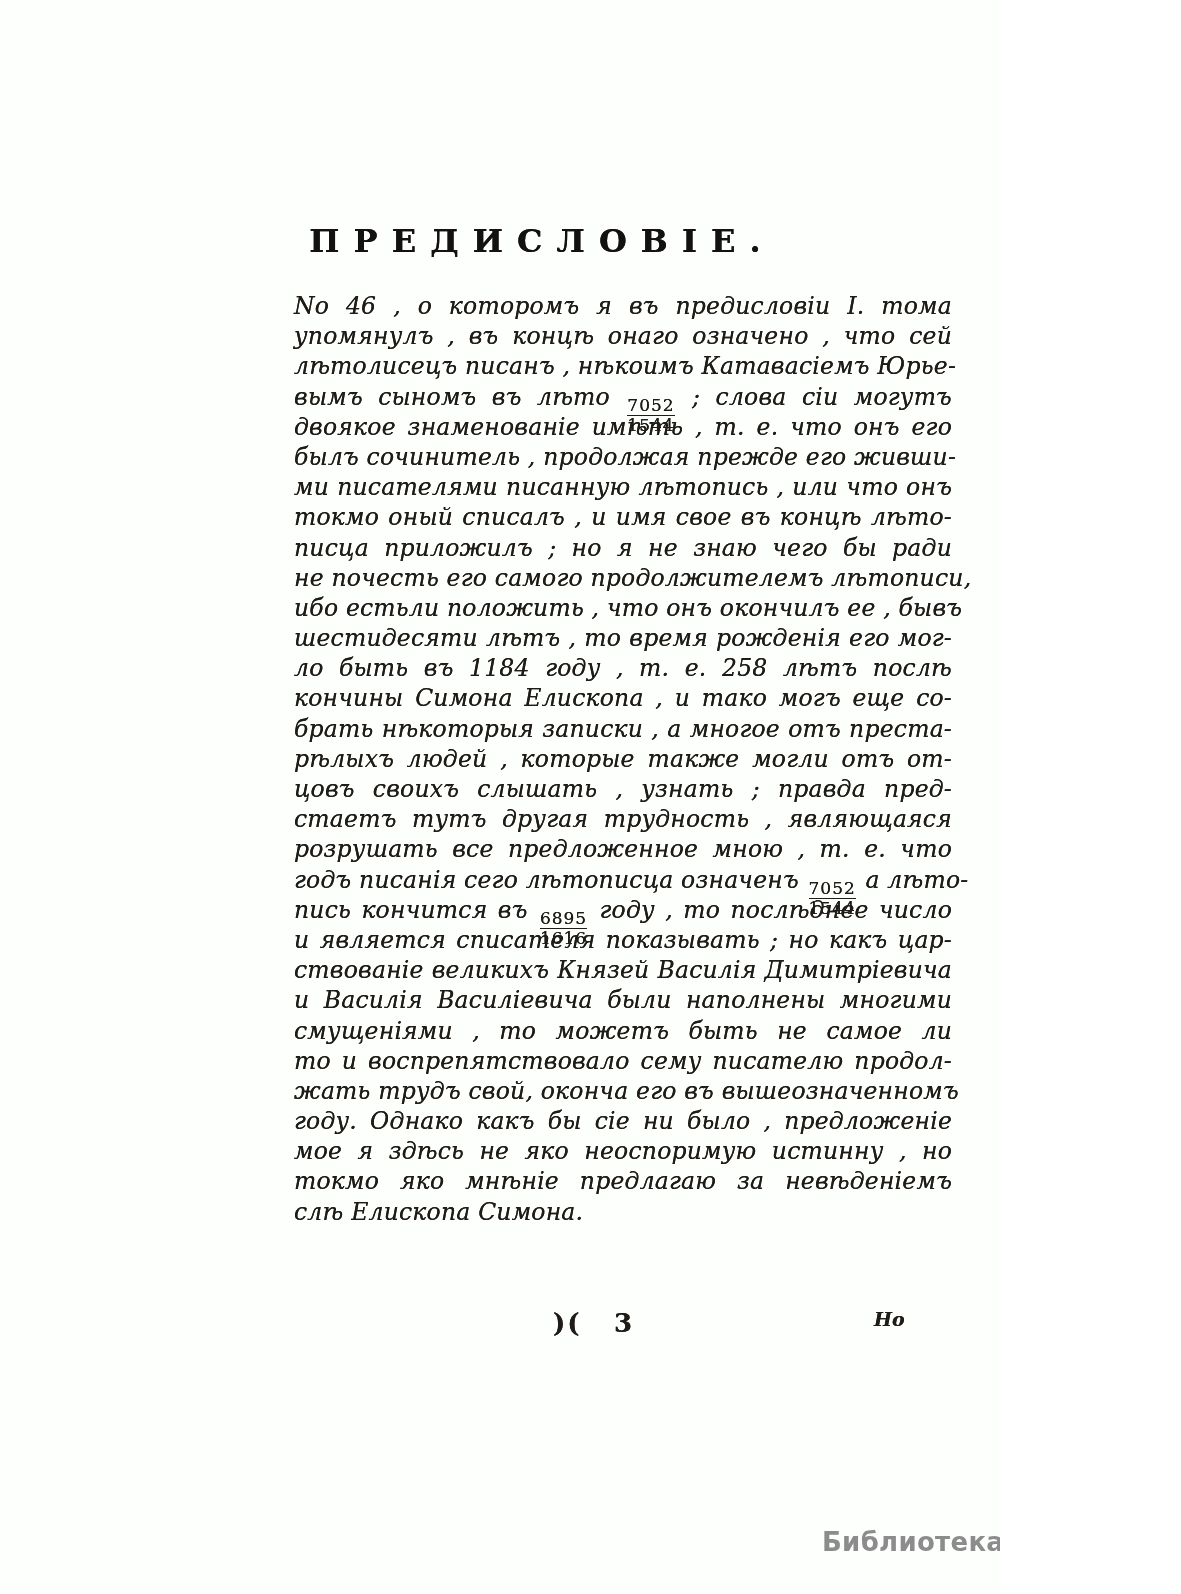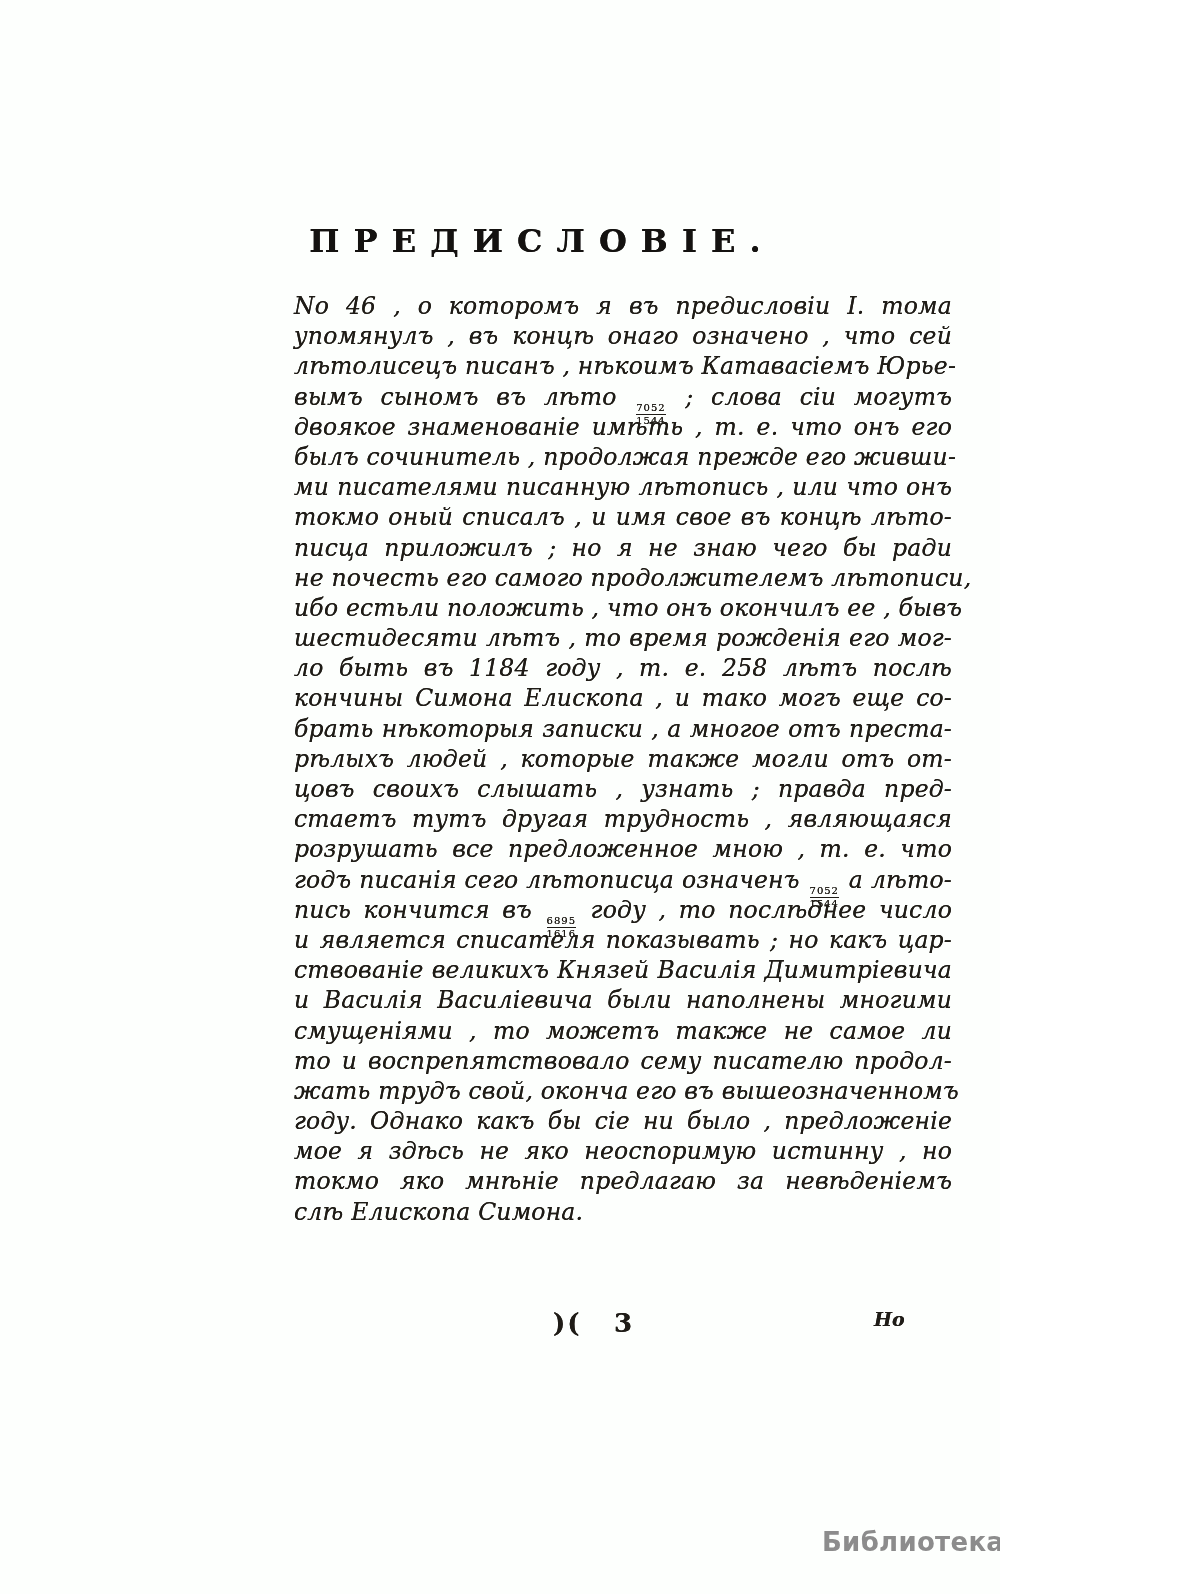--- a/index.html
+++ b/index.html
@@ -56,21 +56,21 @@
   }
   .bl span { white-space: nowrap; }
 
   
   .frac {
     display: inline-flex;
     flex-direction: column;
     vertical-align: -6px;
     line-height: 1;
     font-style: normal;
-    font-size: 10px;
+    font-size: 17px;
     letter-spacing: 1px;
     text-align: center;
     margin: 0 2px;
   }
   .frac .num {
     border-bottom: 1.3px solid #1f1c17;
     padding-bottom: 1px;
   }
   .frac .den { padding-top: 1px; }
 
@@ -140,21 +140,21 @@
           <span class="num">7052</span>
           <span class="den">1544</span>
         </span> <span>а лѣто-</span></div>
     <div class="bl"><span>пись кончится въ</span> <span class="frac">
           <span class="num">6895</span>
           <span class="den">1616</span>
         </span> <span>году , то послѣднее число</span></div>
     <div class="bl">и является списателя показывать ; но какъ цар-</div>
     <div class="bl">ствованіе великихъ Князей Василія Димитріевича</div>
     <div class="bl">и Василія Василіевича были наполнены многими</div>
-    <div class="bl">смущеніями , то можетъ также не самое ли</div>
+    <div class="bl">смущеніями , то можетъ быть не самое ли</div>
     <div class="bl">то и воспрепятствовало сему писателю продол-</div>
     <div class="bl">жать трудъ свой, оконча его въ вышеозначенномъ</div>
     <div class="bl">году. Однако какъ бы сіе ни было , предложеніе</div>
     <div class="bl">мое я здѣсь не яко неоспоримую истинну , но</div>
     <div class="bl">токмо яко мнѣніе предлагаю за невѣденіемъ</div>
     <div class="bl end">слѣ Елископа Симона.</div>
   </div>
 
   <div class="footer">
     <span class="sig-mark">)(</span>

